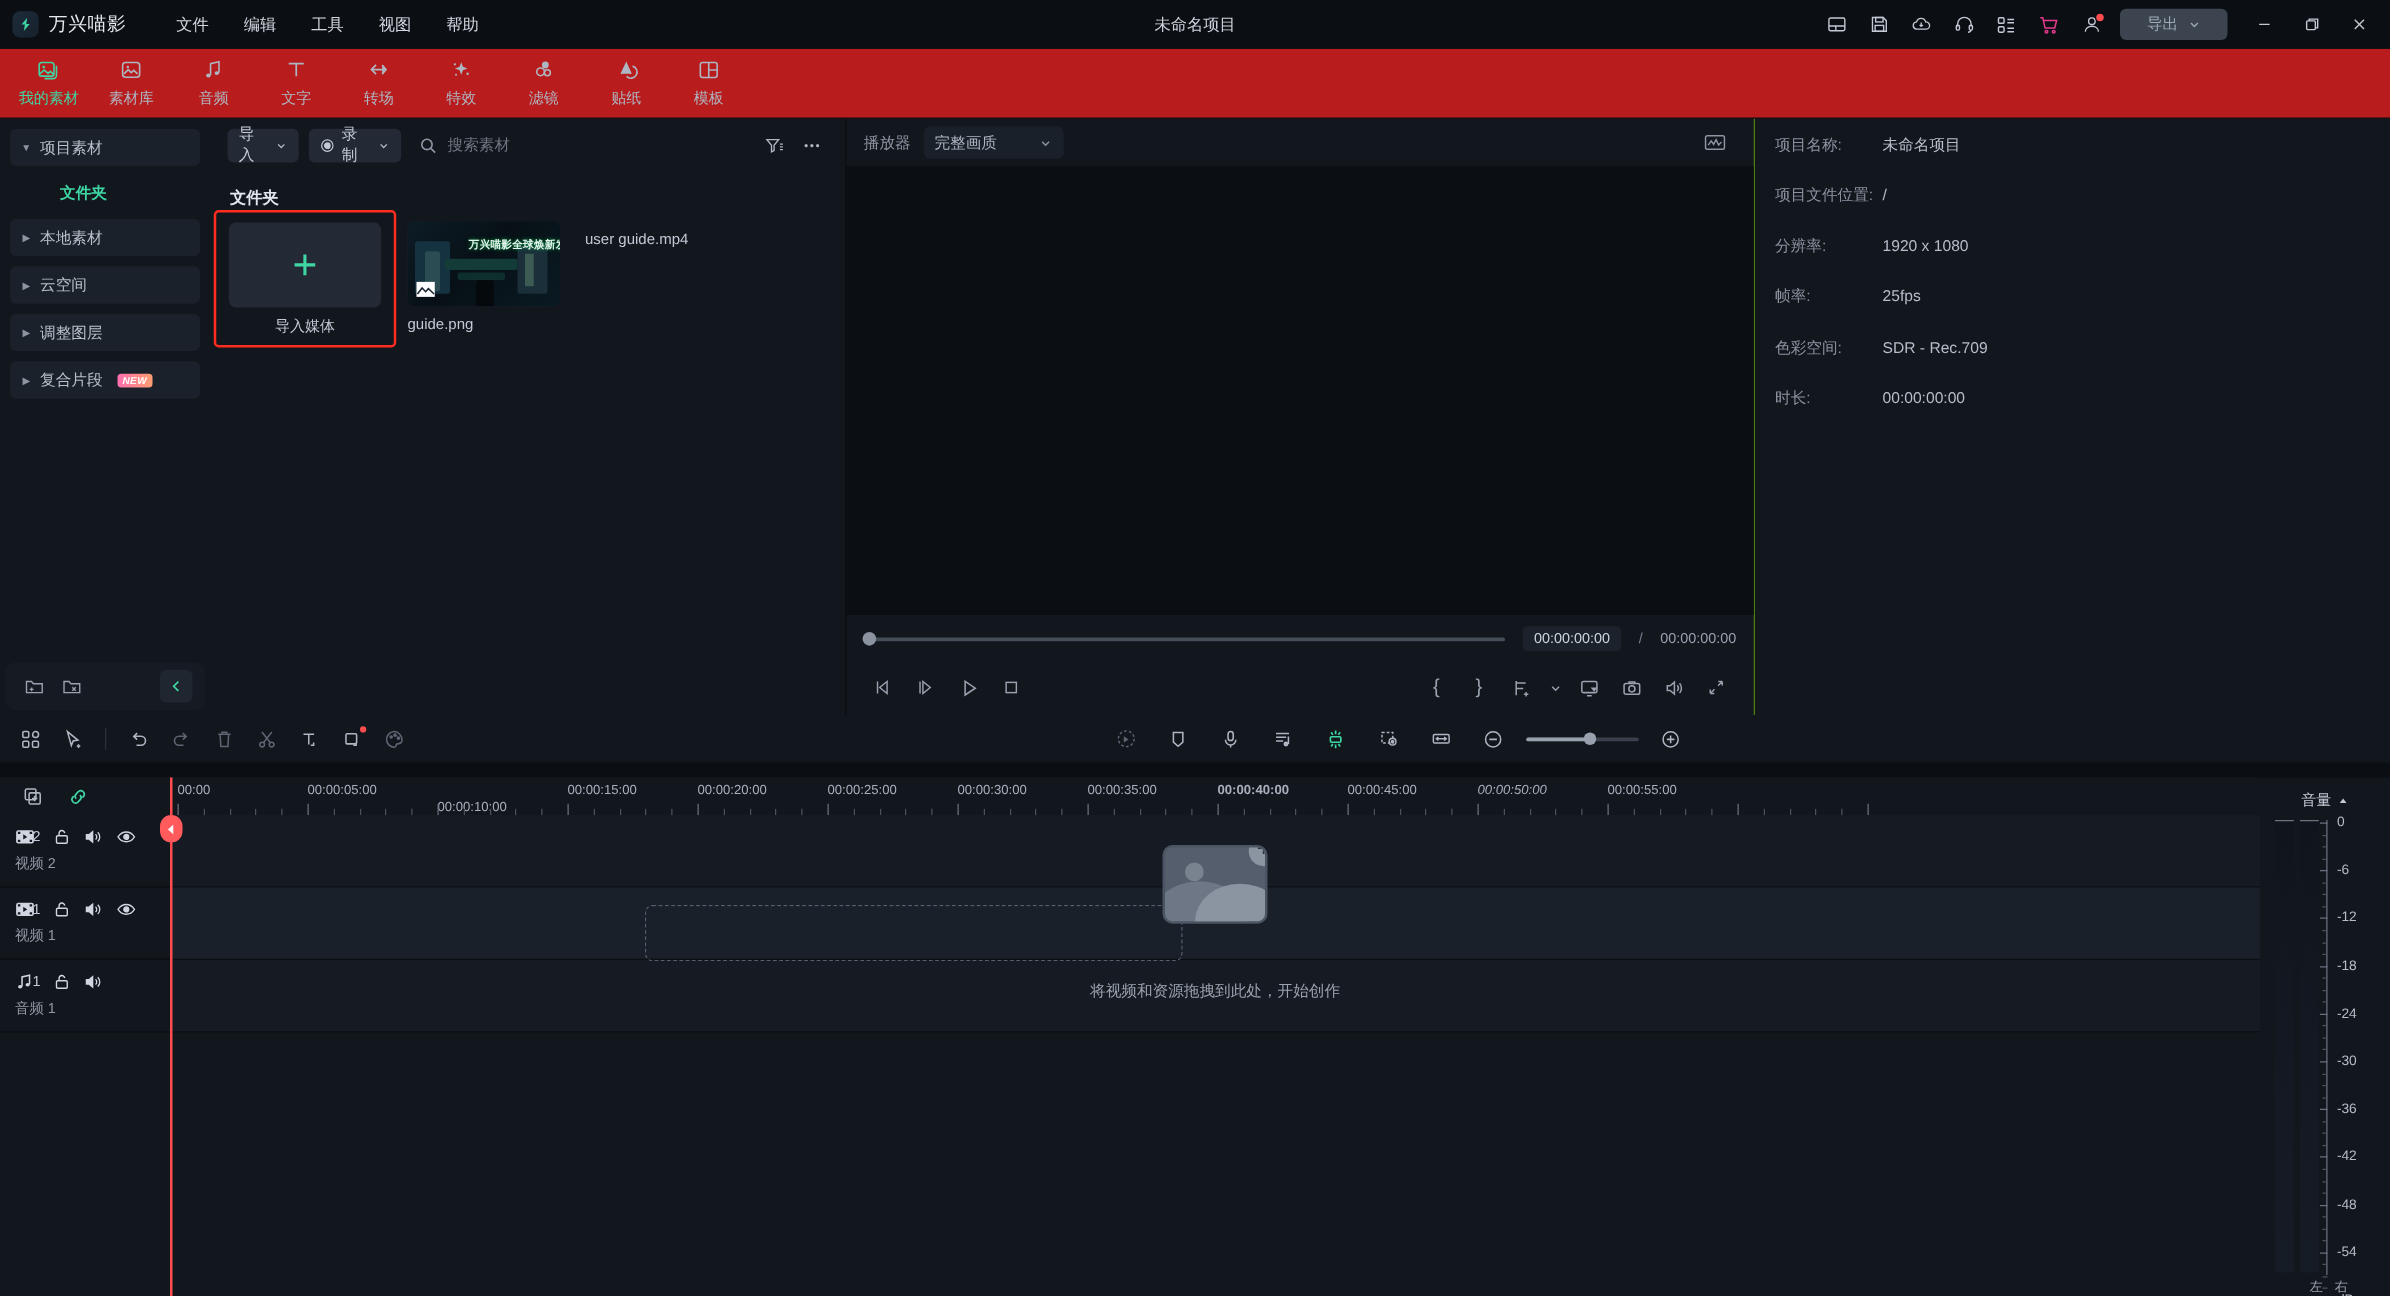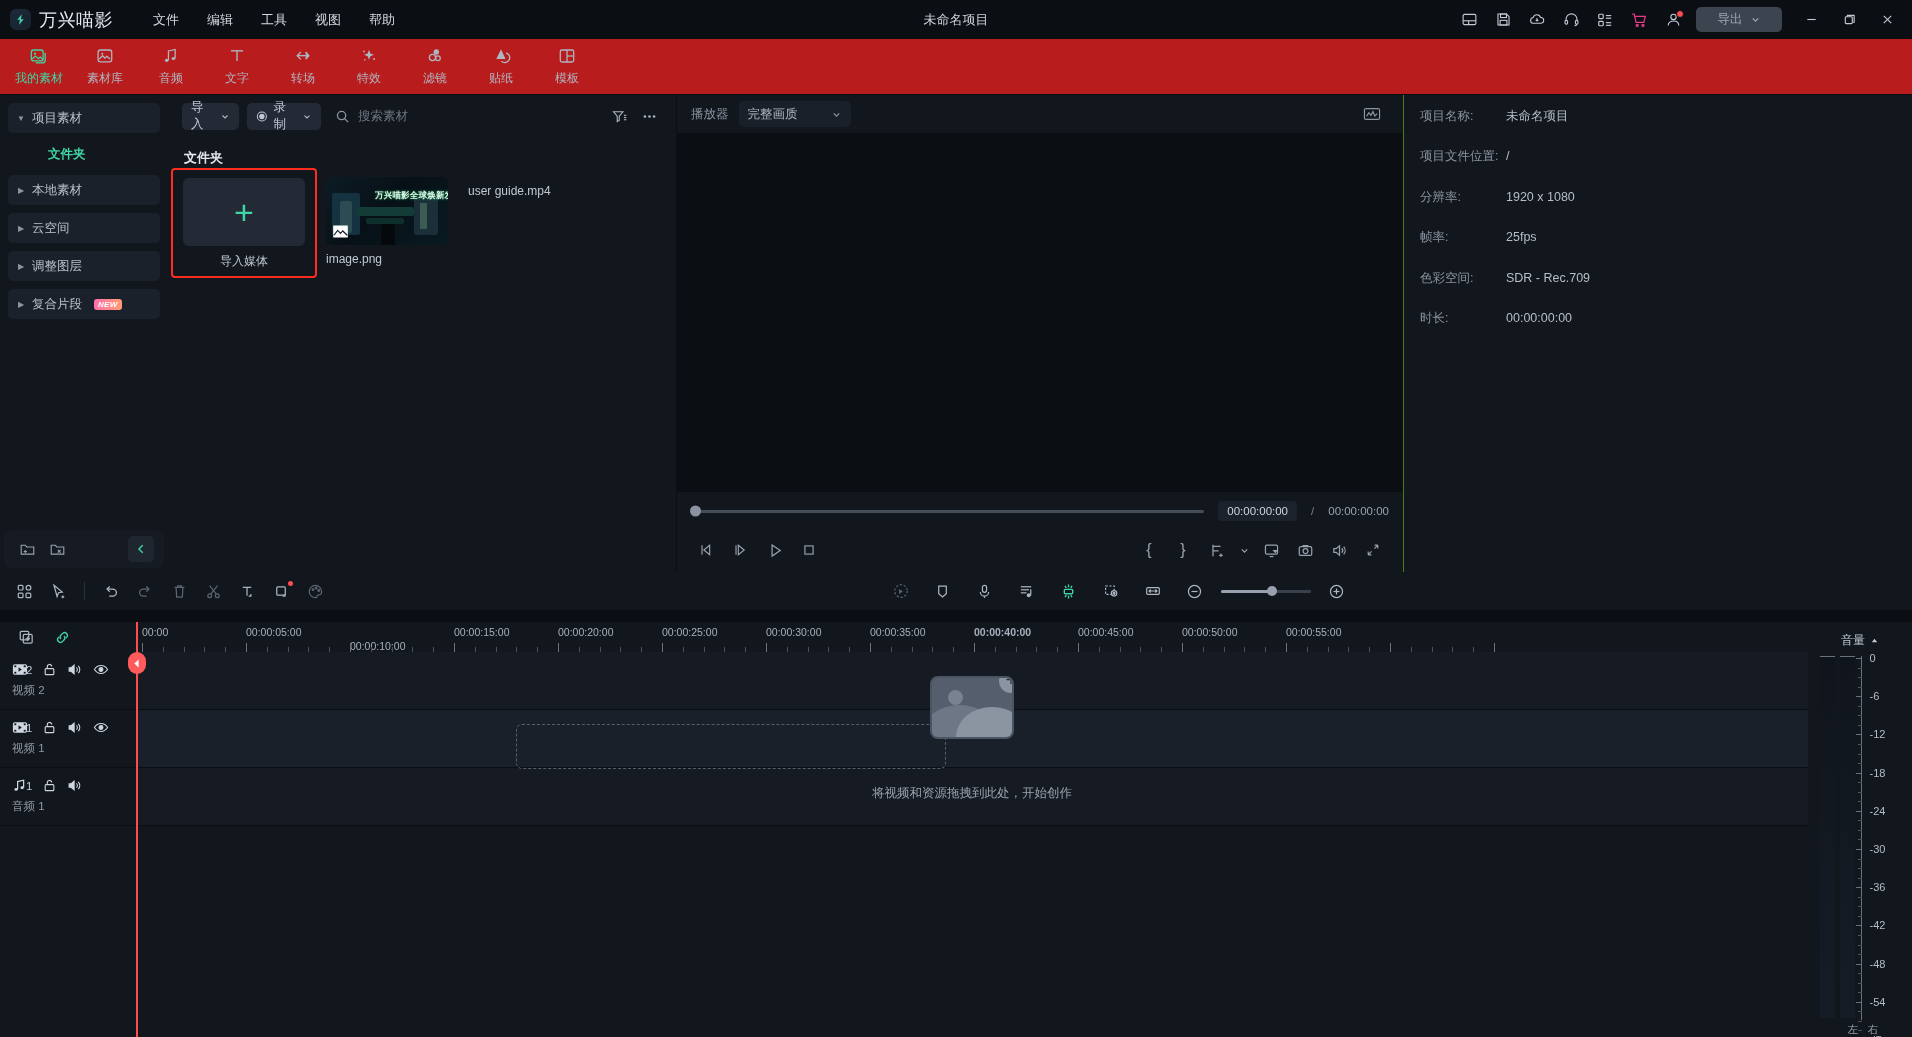--- a/index.html
+++ b/index.html
@@ -17,21 +17,21 @@
   .titlebar {
     height: 39px; background: #0b0e13; display: flex; align-items: center;
     flex: 0 0 39px; position: relative;
   }
   .logo-wrap { display:flex; align-items:center; padding-left: 10px; gap: 8px; }
   .logo-sq {
     width: 21px; height: 21px; border-radius: 6px;
     background: linear-gradient(135deg,#1d2b3a,#16212c);
     display: flex; align-items: center; justify-content: center;
   }
-  .brand-name { font-size: 18px; color: #e6eaf0; letter-spacing: .5px; }
+  .brand-name { font-size: 15px; color: #e6eaf0; letter-spacing: .5px; }
   .menu { display: flex; align-items: center; gap: 0; margin-left: 26px; }
   .menu-item {
     font-size: 13px; color: #d2d8e2; padding: 5px 14px; border-radius: 4px; cursor: default;
   }
   .win-title {
     position: absolute; left: 0; right: 0; text-align: center;
     font-size: 13px; color: #cdd3dd; pointer-events: none;
   }
   .title-right { margin-left: auto; display: flex; align-items: center; gap: 0; padding-right: 6px; }
   .tb-icon {
@@ -605,21 +605,21 @@
                 <div class="band" style="left:40px;top:41px;width:38px;height:6px;background:#0e2f2c;border-radius:2px;"></div>
                 <div class="band" style="left:18px;top:13px;width:118px;height:10px;color:#e4f3ef;font-size:8.5px;font-weight:bold;text-align:right;letter-spacing:.2px;line-height:10px;text-shadow:0 0 3px #0a4;">万兴喵影全球焕新发布</div>
               </div>
               <span class="type-chip">
                 <svg width="17" height="15" viewBox="0 0 18 16" fill="none" stroke="#ffffff" stroke-width="1.2">
                   <rect x="1.2" y="1.6" width="15.6" height="12.8" fill="#ffffff" stroke="none"></rect>
                   <path d="M2 12 6 6.8l3 3.2 2.4-2.6L16.2 12" stroke="#1a2430" stroke-width="1.3" fill="none"></path>
                   </svg>
               </span>
             </div>
-            <div class="media-label">image.png</div>
+            <div class="media-label">guide.png</div>
           </div>
 
           <div class="media-cell">
             <div class="media-label">user guide.mp4</div>
           </div>
 
         </div>
       </div>
     </div>
 
@@ -922,21 +922,21 @@
               <span class="rmark" style="left: 6px;">00:00</span>
               <span class="rmark" style="left: 110px;">00:00:05:00</span>
               <span class="rmark" style="left: 214px; margin-top: 14px;">00:00:10:00</span>
               <span class="rmark" style="left: 318px;">00:00:15:00</span>
               <span class="rmark" style="left: 422px;">00:00:20:00</span>
               <span class="rmark" style="left: 526px;">00:00:25:00</span>
               <span class="rmark" style="left: 630px;">00:00:30:00</span>
               <span class="rmark" style="left: 734px;">00:00:35:00</span>
               <span class="rmark" style="left: 838px; font-weight: bold;">00:00:40:00</span>
               <span class="rmark" style="left: 942px;">00:00:45:00</span>
-              <span class="rmark" style="left: 1046px;">00:00:50:00</span>
+              <span class="rmark" style="left: 1046px; font-style: italic;">00:00:50:00</span>
               <span class="rmark" style="left: 1150px;">00:00:55:00</span>
               <span class="rtick" style="height: 9px; left: 6px; background: rgb(106, 114, 127);"></span>
               <span class="rtick" style="height: 5px; left: 26.8px; background: rgb(74, 81, 92);"></span>
               <span class="rtick" style="height: 5px; left: 47.6px; background: rgb(74, 81, 92);"></span>
               <span class="rtick" style="height: 5px; left: 68.4px; background: rgb(74, 81, 92);"></span>
               <span class="rtick" style="height: 5px; left: 89.2px; background: rgb(74, 81, 92);"></span>
               <span class="rtick" style="height: 9px; left: 110px; background: rgb(106, 114, 127);"></span>
               <span class="rtick" style="height: 5px; left: 130.8px; background: rgb(74, 81, 92);"></span>
               <span class="rtick" style="height: 5px; left: 151.6px; background: rgb(74, 81, 92);"></span>
               <span class="rtick" style="height: 5px; left: 172.4px; background: rgb(74, 81, 92);"></span>

